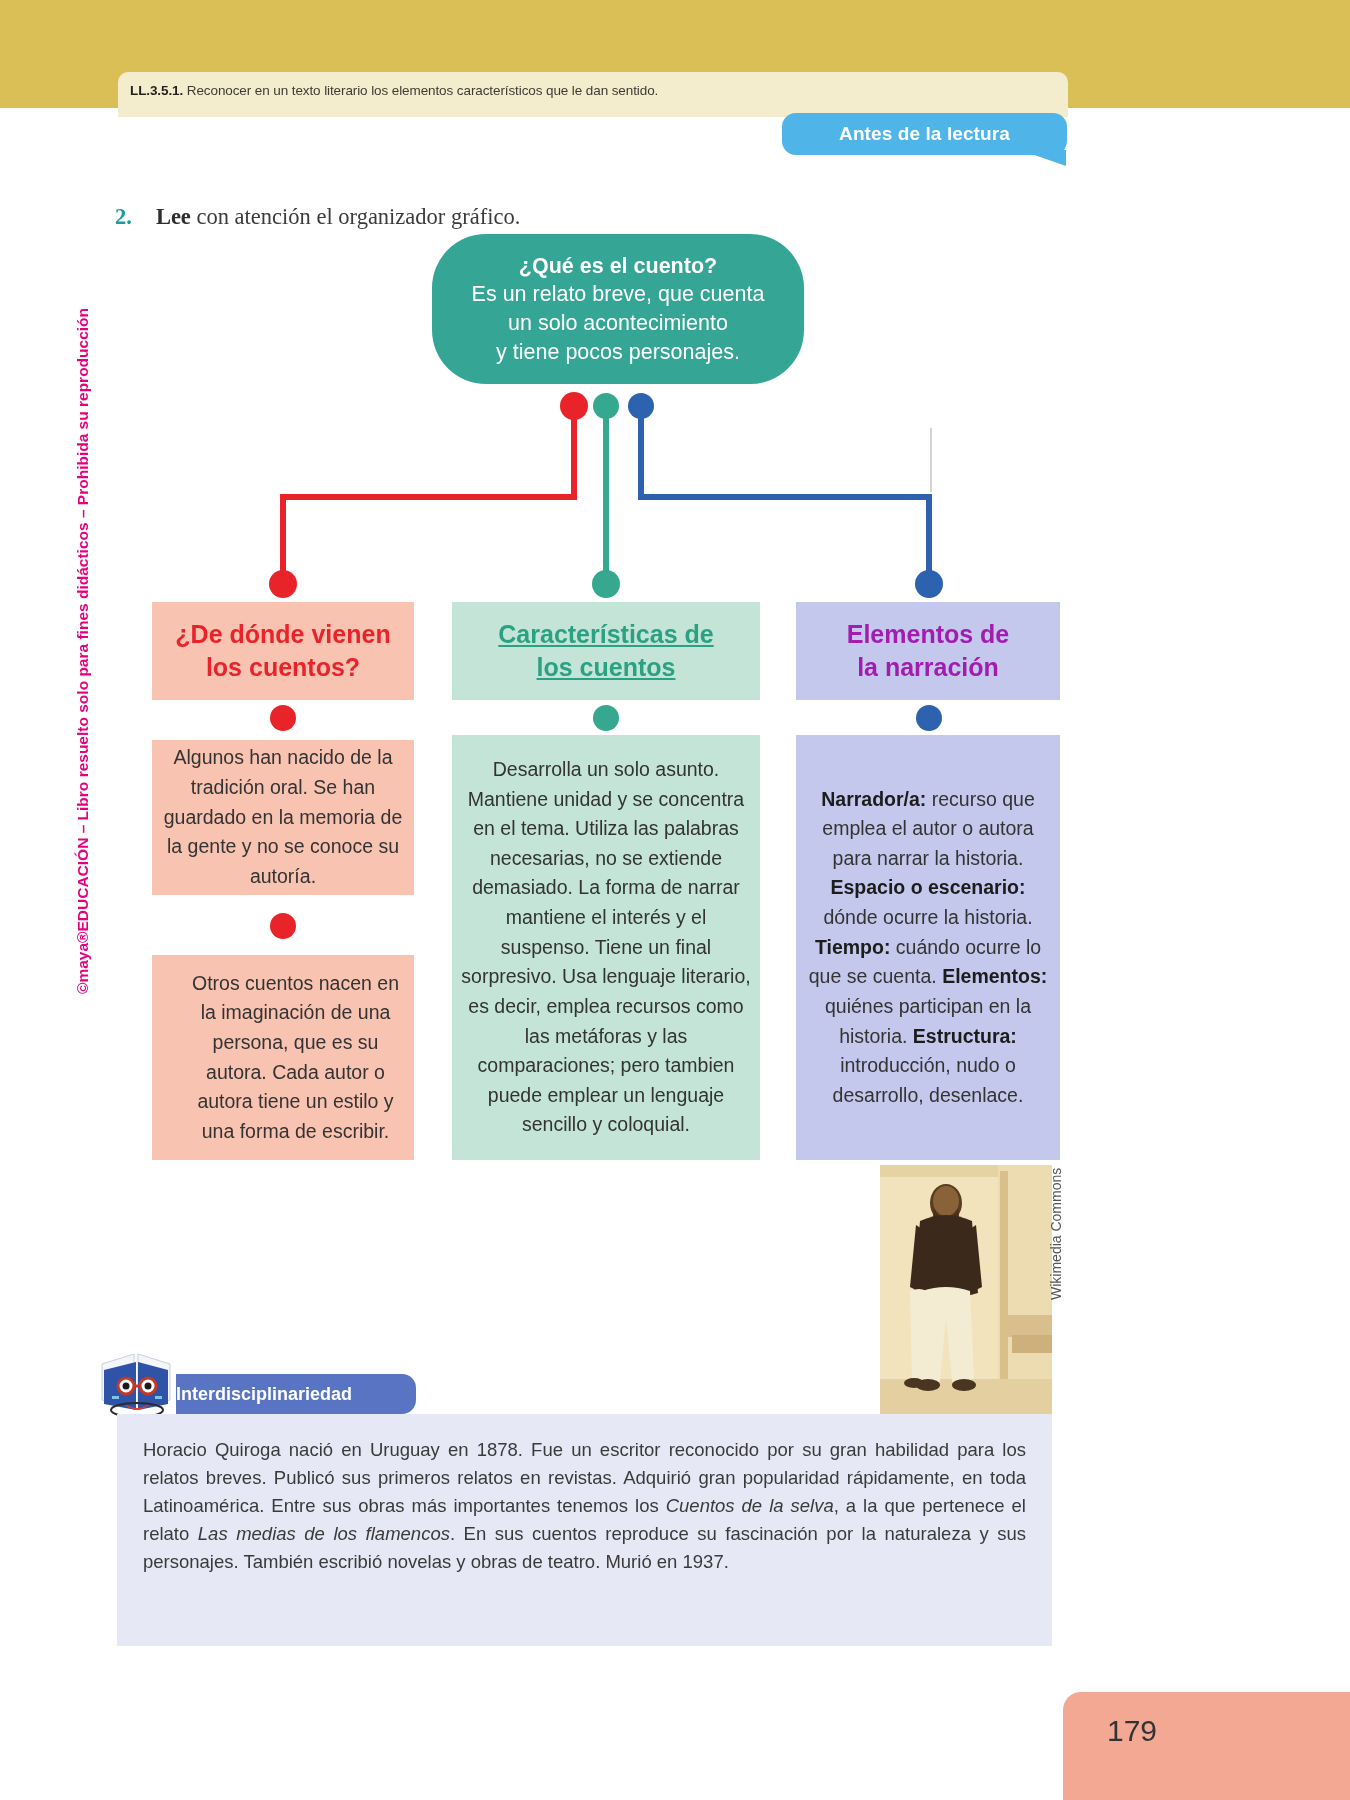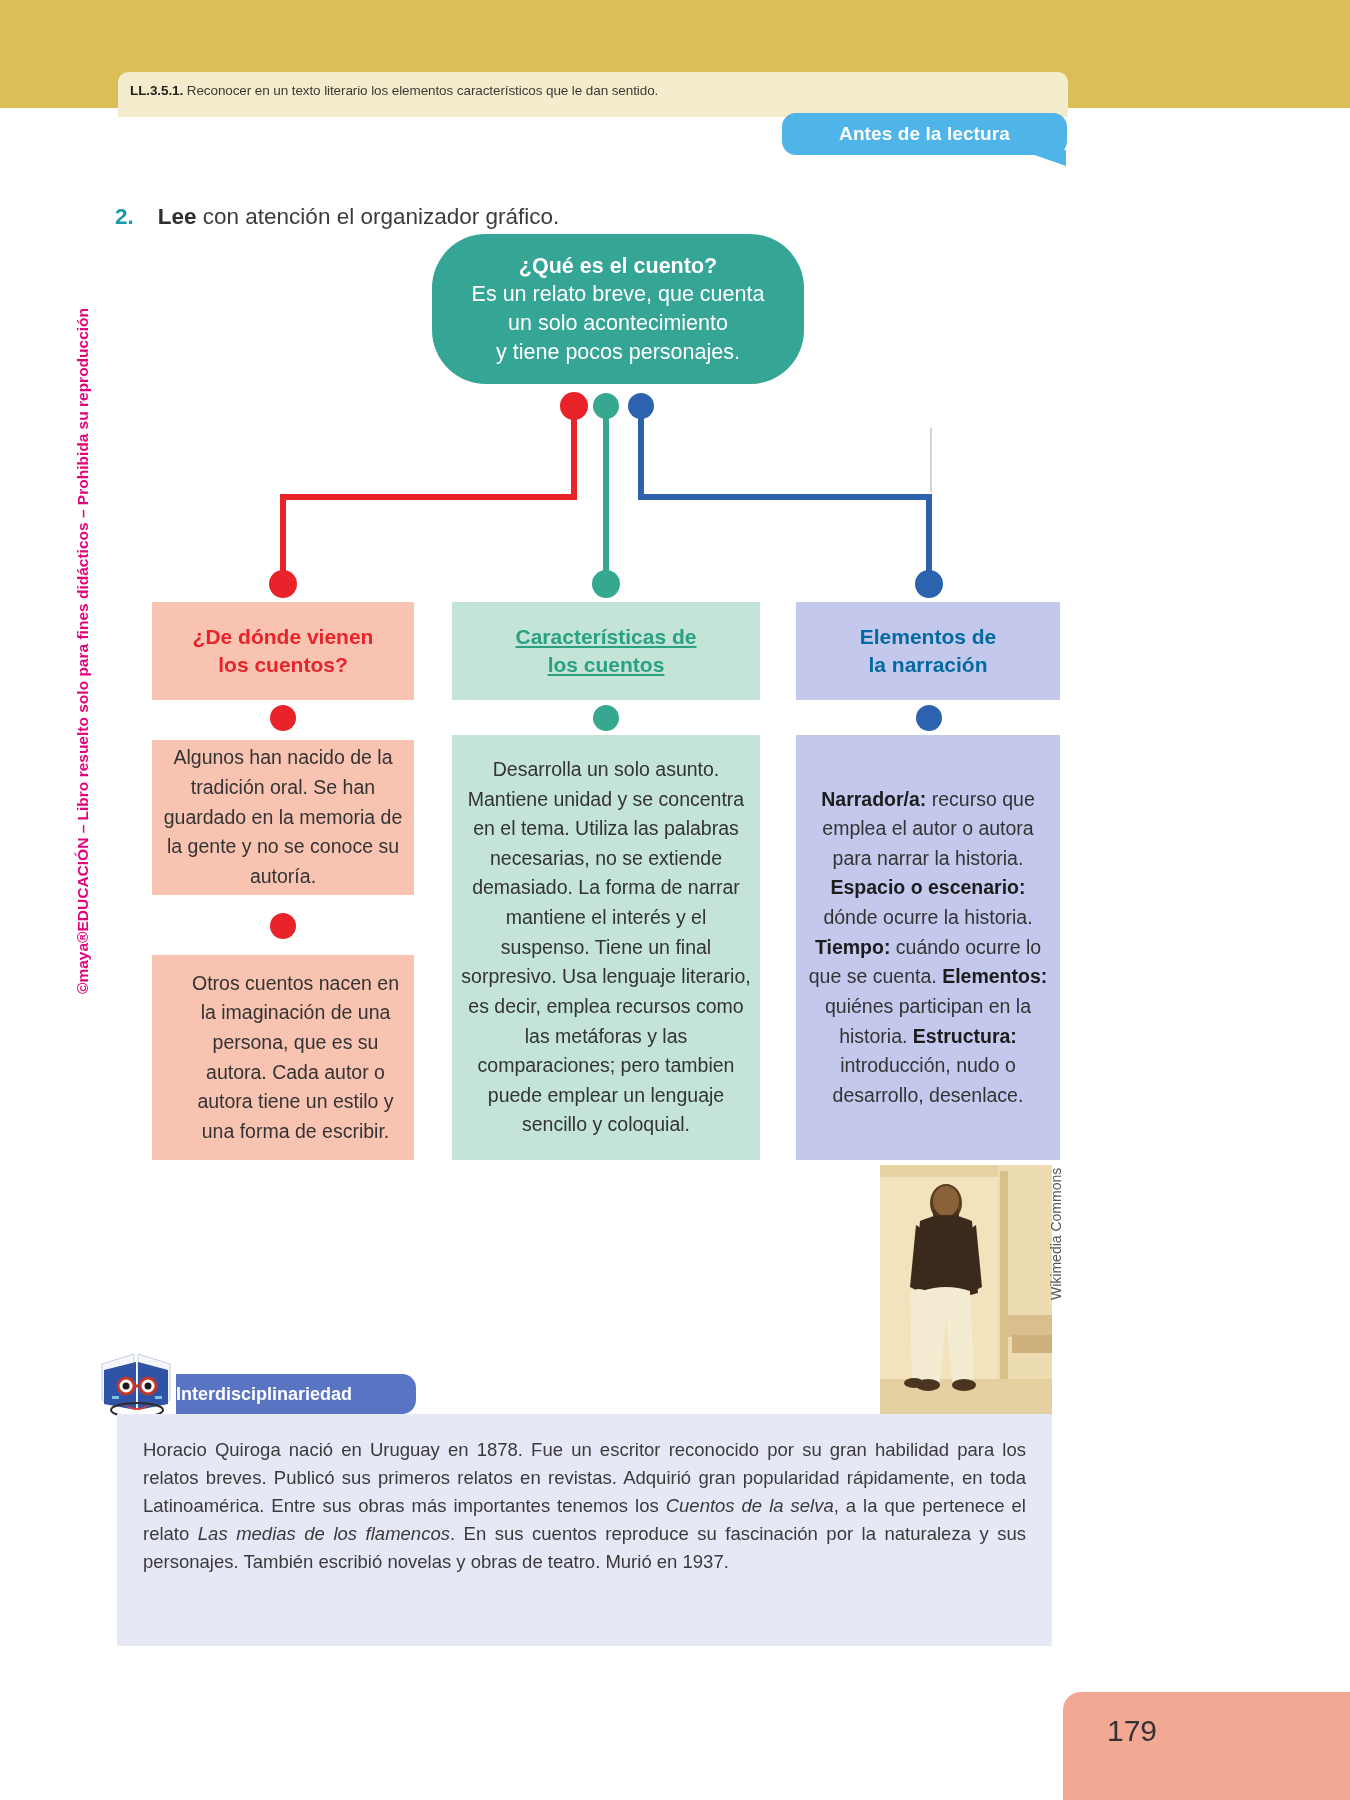--- a/index.html
+++ b/index.html
@@ -34,21 +34,21 @@
   .tab-blue span{ color:#ffffff; font-weight:bold; font-size:19px; letter-spacing:0.1px;}
   .tab-tail{
     position:absolute; left:1020px; top:150px; width:46px; height:16px;
     background:#4fb4e8;
     clip-path:polygon(0 0, 100% 0, 100% 100%, 55% 55%);
   }
 
   
   .instruction{
     position:absolute; left:115px; top:204px; width:800px;
-    font-size:22.5px; color:#3b3b3b;
+    font-size:22.5px; color:#3b3b3b;font-family:Liberation Serif, serif;
   }
   .instruction .num{ color:#1a9aa5; font-weight:bold; margin-right:24px;}
   .instruction .bold{ color:#2e2e2e; font-weight:bold;}
 
   
   .vert-credit{
     position:absolute; left:-197px; top:705px; width:560px;
     transform:rotate(-90deg);
     font-size:15.5px; font-weight:bold; color:#e5007e;
     white-space:nowrap; text-align:left;
@@ -60,25 +60,25 @@
     background:#35a595; border-radius:54px;
     display:flex; flex-direction:column; align-items:center; justify-content:center;
     color:#ffffff; font-size:21.5px; line-height:1.33; text-align:center;
   }
   .root-bubble .t{ font-weight:bold; }
 
   
   .cat{
     position:absolute; width:260px; height:98px;
     display:flex; align-items:center; justify-content:center;
-    text-align:center; font-weight:bold; font-size:21px; line-height:1.32;
+    text-align:center; font-weight:bold; font-size:25px; line-height:1.32;
   }
   .cat-red{ left:152px; top:602px; width:262px; background:#f9c3b2; color:#e8242a; }
   .cat-green{ left:452px; top:602px; width:308px; background:#c3e4d6; color:#2aa183;text-decoration:underline; }
-  .cat-blue{ left:796px; top:602px; width:264px; background:#c3c8ec; color:#0369a1;text-align:center; }
+  .cat-blue{ left:796px; top:602px; width:264px; background:#c3c8ec; color:#a21caf;text-align:center; }
 
   
   .card{
     position:absolute; text-align:center;
     font-size:19.5px; line-height:1.52; color:#333;
     display:flex; align-items:center; justify-content:center;
     padding:10px 8px; box-sizing:border-box;
   }
   .card p{ margin:0; }
   .card b{ color:#1c1c1c; font-weight:bold; }

